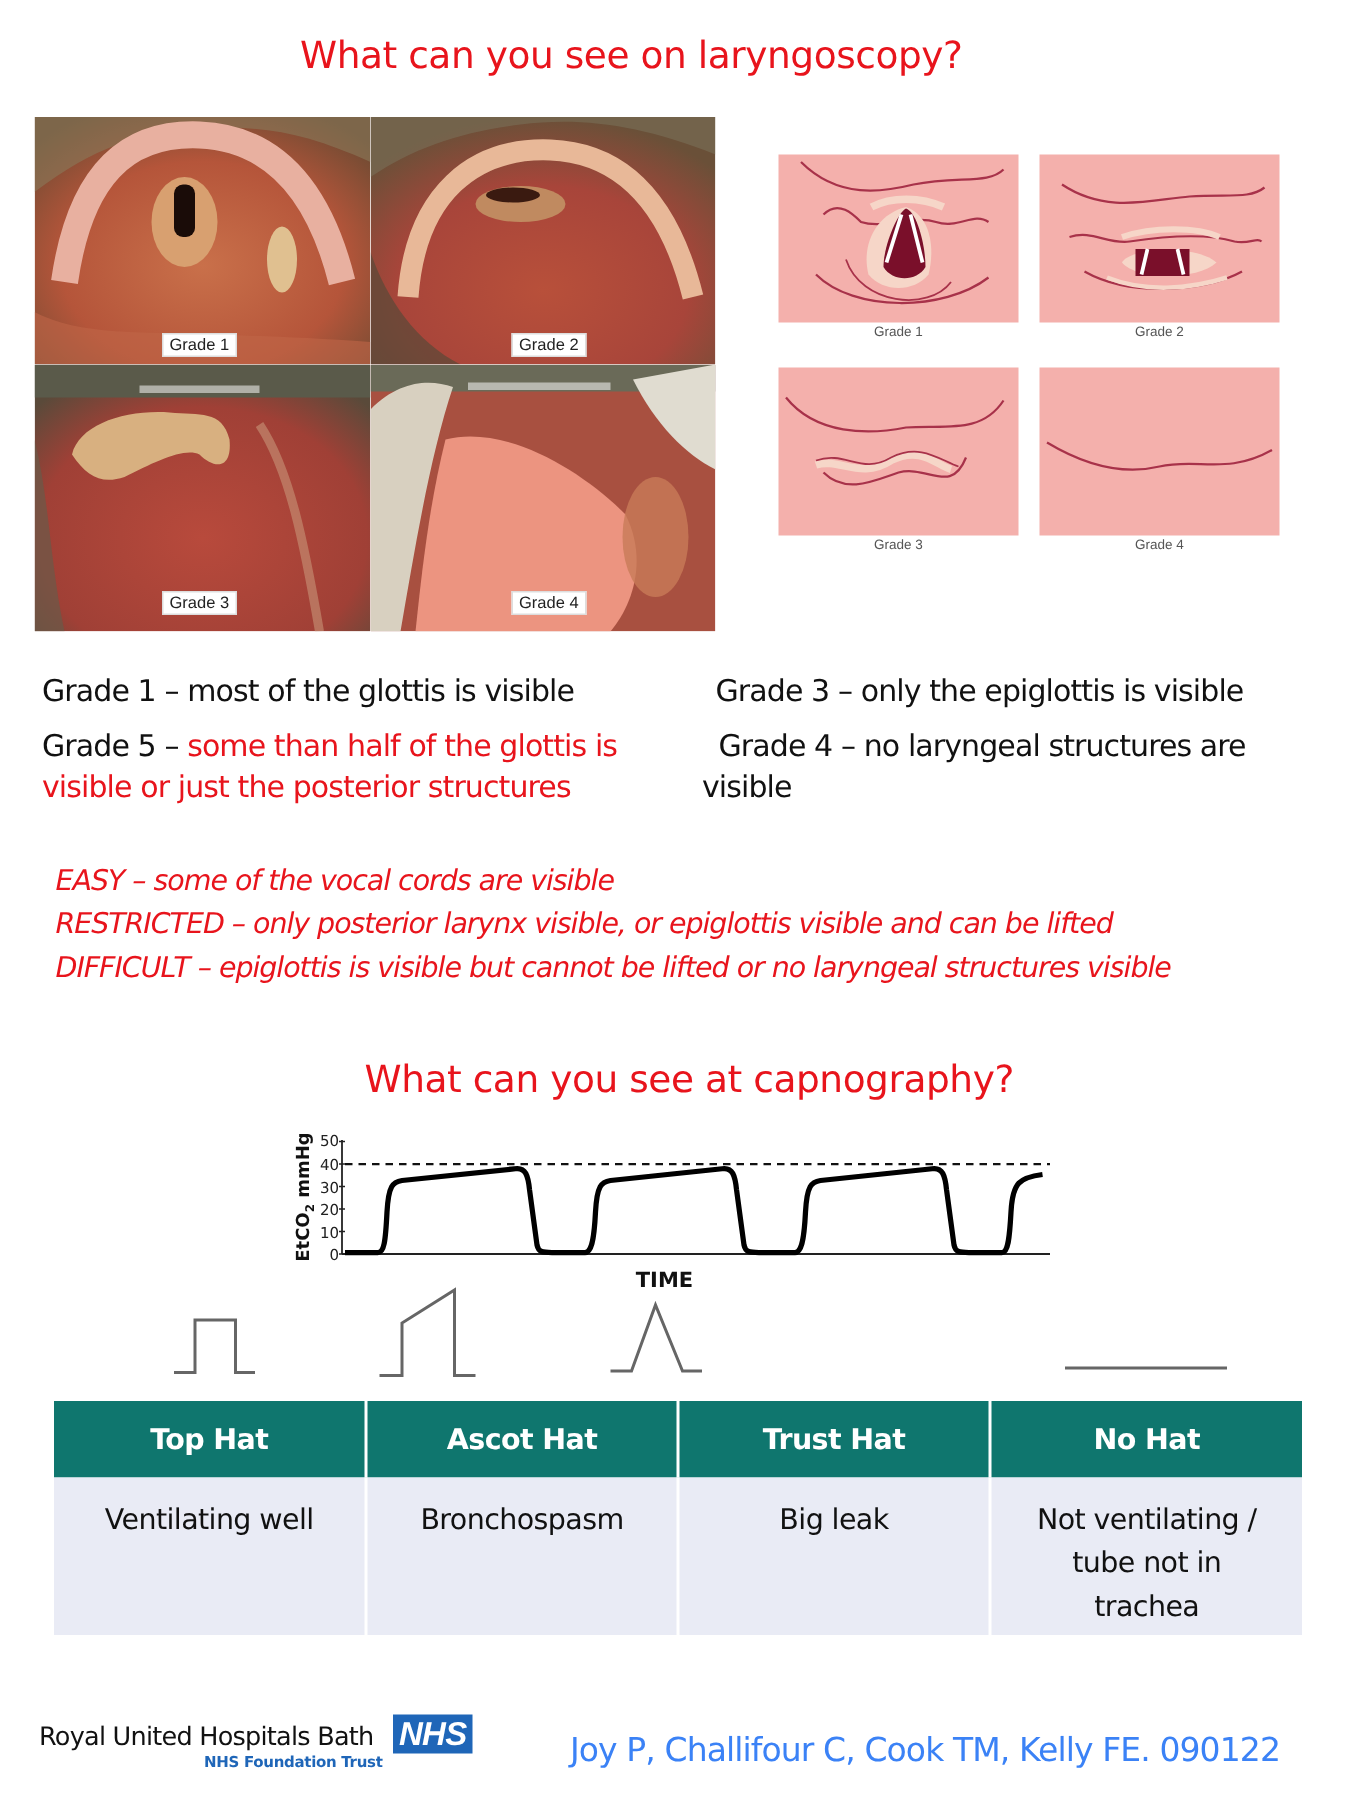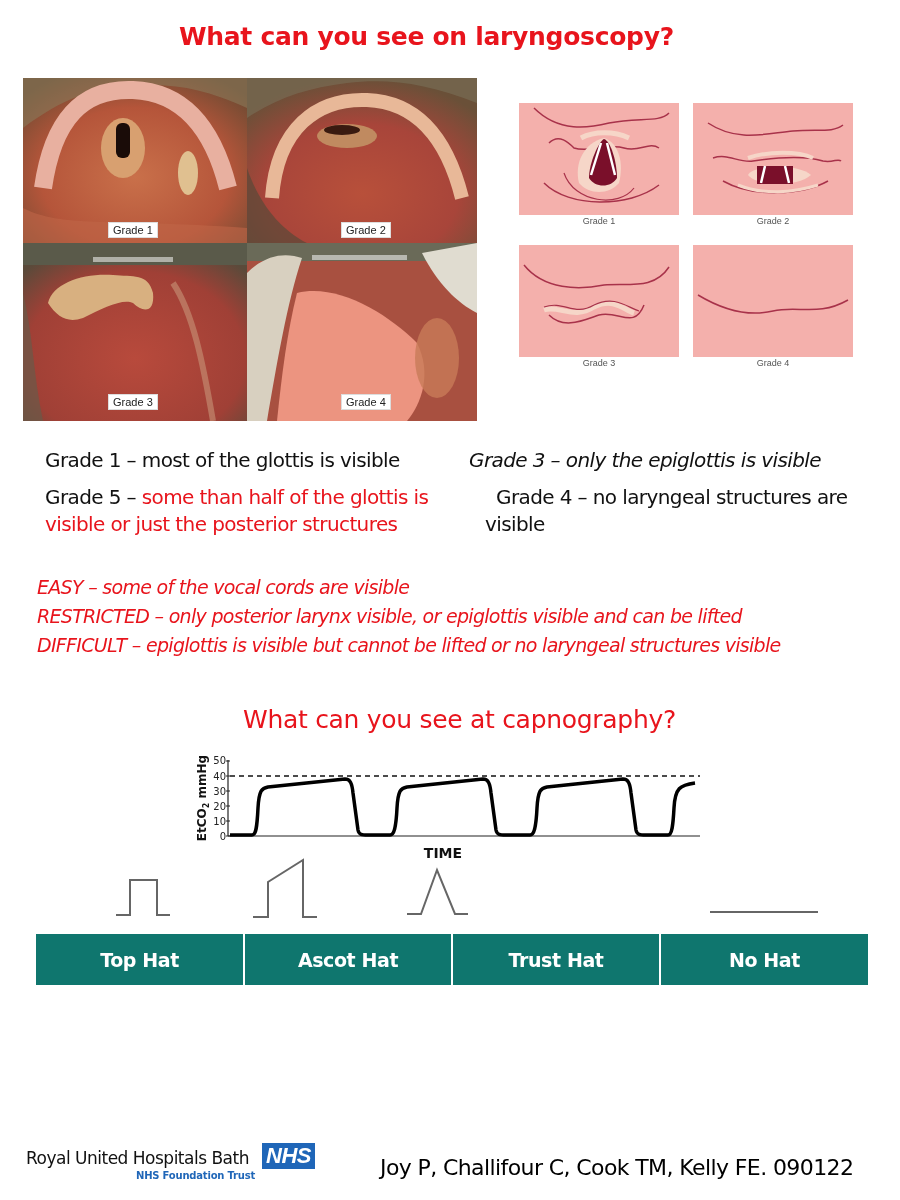--- a/index.html
+++ b/index.html
@@ -26,21 +26,21 @@
   .photo .label {
     position: absolute; background: #fff; color: #222; font-size: 11px;
     padding: 1px 4px; border: 1px solid #ddd;
   }
 
   
   .diagram-grid { left: 517px; top: 101px; width: 345px; height: 275px; }
   .diagram { position: absolute; background: #f4b0ac; }
   .diagram-cap { position: absolute; font-size: 9px; color: #555; text-align: center; width: 80px; }
 
-  .grade-text { font-size: 20px; white-space: nowrap; font-family: "DejaVu Sans", sans-serif; letter-spacing: -0.6px; color: #111; margin-left: 17px; }
+  .grade-text { font-size: 20px; white-space: nowrap; font-family: "DejaVu Sans", sans-serif; letter-spacing: -0.6px; color: #111; }
   .red { color: #e8141c; }
   .cls-text { font-size: 19px; white-space: nowrap; color: #e8141c; font-family: "DejaVu Sans", sans-serif; letter-spacing: -0.7px; font-style: italic; }
 
   
   .hat-table {
     left: 36px; top: 934px; width: 832px;
     border-collapse: collapse; table-layout: fixed;
     font-family: "DejaVu Sans", sans-serif;
   }
   .hat-table th {
@@ -57,26 +57,26 @@
   .hat-table tr.row1 td { background: #ffffff; height: 50px; vertical-align: middle; border-right: 2px solid #eef0f6; }
   .hat-table tr.row2 td { background: #e9ebf5; height: 105px; vertical-align: top; padding-top: 14px; line-height: 29px; }
 
   .footer-org { font-size: 17px; color: #111; white-space: nowrap; font-family: "DejaVu Sans", sans-serif; letter-spacing: -0.5px; }
   .footer-trust { font-size: 10px; color: #1f66b8; white-space: nowrap; font-family: "DejaVu Sans", sans-serif; font-weight: bold; letter-spacing: -0.2px;}
   .nhs-logo {
     background: #1f66b8; color: #fff; font-weight: bold; font-style: italic;
     font-size: 22px; line-height: 26px; padding: 0 4px; letter-spacing: -0.5px;
     font-family: "Liberation Sans", sans-serif;
   }
-  .citation { font-size: 22px; color: #000000; white-space: nowrap; font-family: "DejaVu Sans", sans-serif; letter-spacing: -0.6px; }
+  .citation { font-size: 22px; color: #3b82f6; white-space: nowrap; font-family: "DejaVu Sans", sans-serif; letter-spacing: -0.6px; }
 </style>
 </head>
 <body>
 
-<div class="abs title" style="left:179px; top:22px;font-weight:bold;">What can you see on laryngoscopy?</div>
+<div class="abs title" style="left:200px; top:22px;">What can you see on laryngoscopy?</div>
 
 <div class="abs photo-grid">
 
   <div class="photo">
     <svg width="224" height="165" viewBox="0 0 224 165">
       <defs>
         <radialGradient id="g1bg" cx="50%" cy="60%" r="70%">
           <stop offset="0%" stop-color="#c9704a"></stop>
             <stop offset="60%" stop-color="#b5553a"></stop>
             <stop offset="100%" stop-color="#6a4a32"></stop>
@@ -196,21 +196,21 @@
 </div>
 
 <div class="abs grade-text" style="left:28px; top:448px;">
   <span>Grade 1 – </span><span>most of the glottis is visible</span>
 </div>
 <div class="abs grade-text" style="left:28px; top:485px;">
   <span>Grade 5 – </span><span class="red">some than half of the glottis is</span>
 </div>
 <div class="abs grade-text red" style="left:28px; top:512px;">visible or just the posterior structures</div>
 
-<div class="abs grade-text" style="left:452px; top:448px;font-style:italic;">
+<div class="abs grade-text" style="left:477px; top:448px;">
   <span>Grade 3 – </span><span>only the epiglottis is visible</span>
 </div>
 <div class="abs grade-text" style="left:479px; top:485px;">
   <span>Grade 4 – </span><span>no laryngeal structures are</span>
 </div>
 <div class="abs grade-text" style="left:468px; top:512px;">visible</div>
 
 <div class="abs cls-text" style="left:37px; top:576px;">EASY – some of the vocal cords are visible</div>
 <div class="abs cls-text" style="left:37px; top:605px;">RESTRICTED – only posterior larynx visible,  or epiglottis visible and can be lifted</div>
 <div class="abs cls-text" style="left:37px; top:634px;">DIFFICULT – epiglottis is visible but cannot be lifted or no laryngeal structures visible</div>
@@ -268,19 +268,29 @@
 <table class="abs hat-table">
   <thead>
     <tr>
       <th>Top Hat</th>
       <th>Ascot Hat</th>
       <th>Trust Hat</th>
       <th>No Hat</th>
     </tr>
   </thead>
   <tbody>
+    <tr class="row2">
+      <td>Ventilating well</td>
+      <td>Bronchospasm</td>
+      <td>Big leak</td>
+      <td>
+        <div>Not ventilating /</div>
+        <div>tube not in</div>
+        <div>trachea</div>
+      </td>
+    </tr>
   </tbody>
 </table>
 
 <div class="abs footer-org" style="left:26px; top:1148px;">Royal United Hospitals Bath</div>
 <div class="abs nhs-logo" style="left:262px; top:1143px;">NHS</div>
 <div class="abs footer-trust" style="left:136px; top:1170px;">NHS Foundation Trust</div>
 <div class="abs citation" style="left:380px; top:1155px;">Joy P, Challifour C, Cook TM, Kelly FE. 090122</div>
 
 </body></html>

